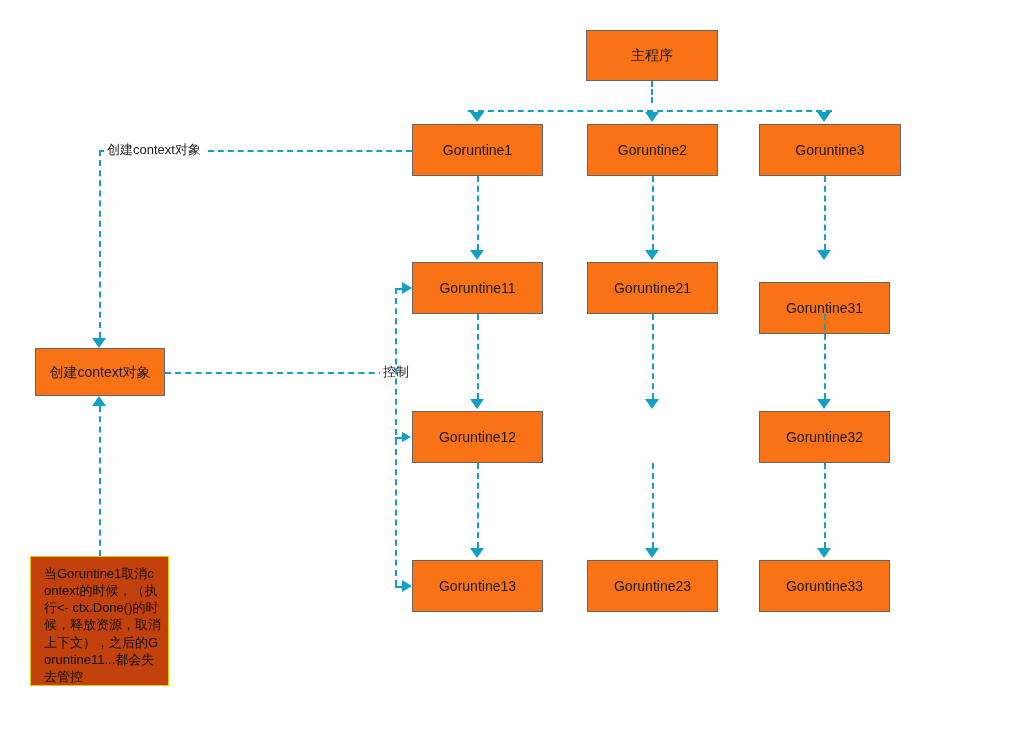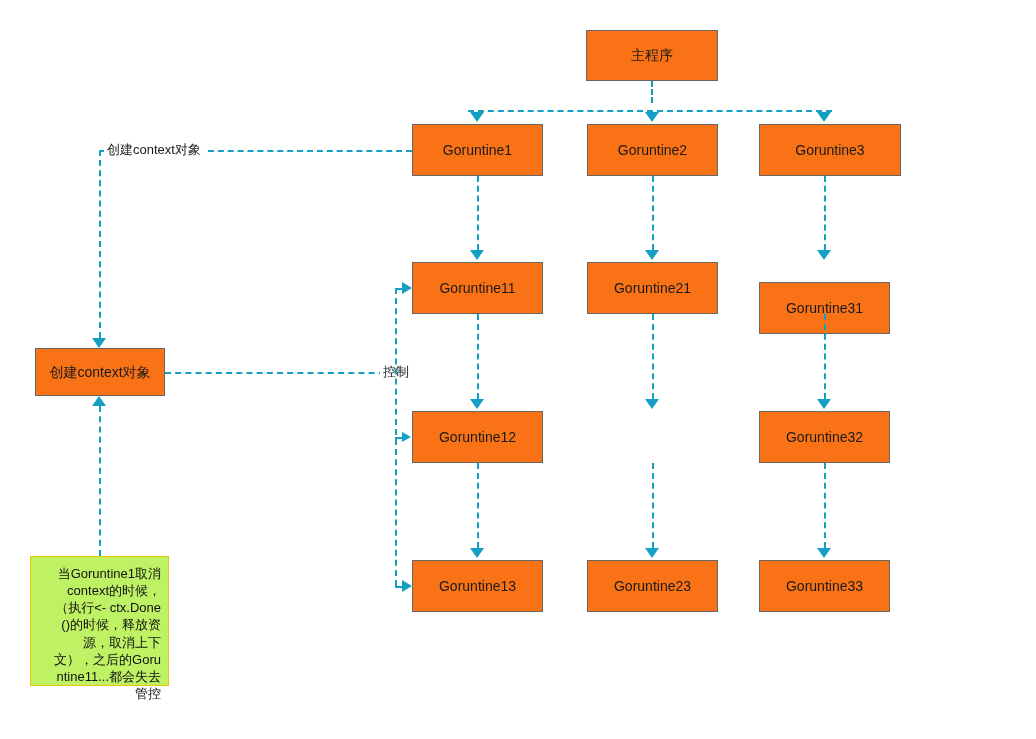--- a/index.html
+++ b/index.html
@@ -24,27 +24,27 @@
     align-items: center;
     justify-content: center;
     font-size: 14px;
     color: #1a1a1a;
     line-height: 1.2;
     text-align: center;
   }
   .note {
     position: absolute;
     box-sizing: border-box;
-    background: #bef264;
+    background: #c2410c;
     border: 1px solid #E8C500;
     color: #111111;
     font-size: 13px;
     line-height: 1.32;
-    padding: 8px 7px 7px 21px;
-    text-align: right;
+    padding: 8px 7px 7px 13px;
+    text-align: left;
     white-space: normal;
     word-break: break-all;
   }
   .edge-label {
     position: absolute;
     font-size: 13px;
     color: #1a1a1a;
     background: #ffffff;
     padding: 0 3px;
     white-space: nowrap;

